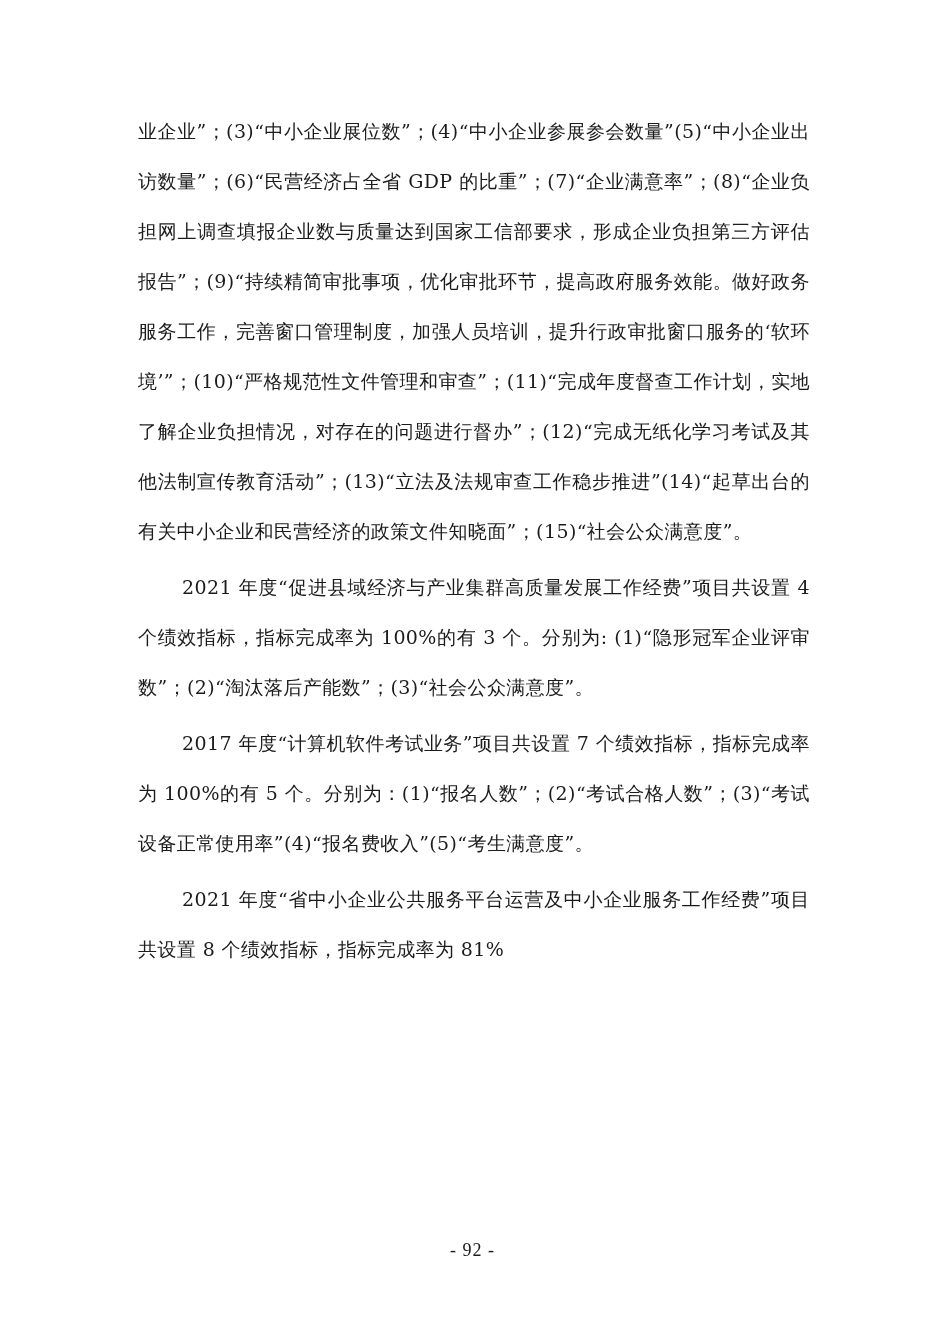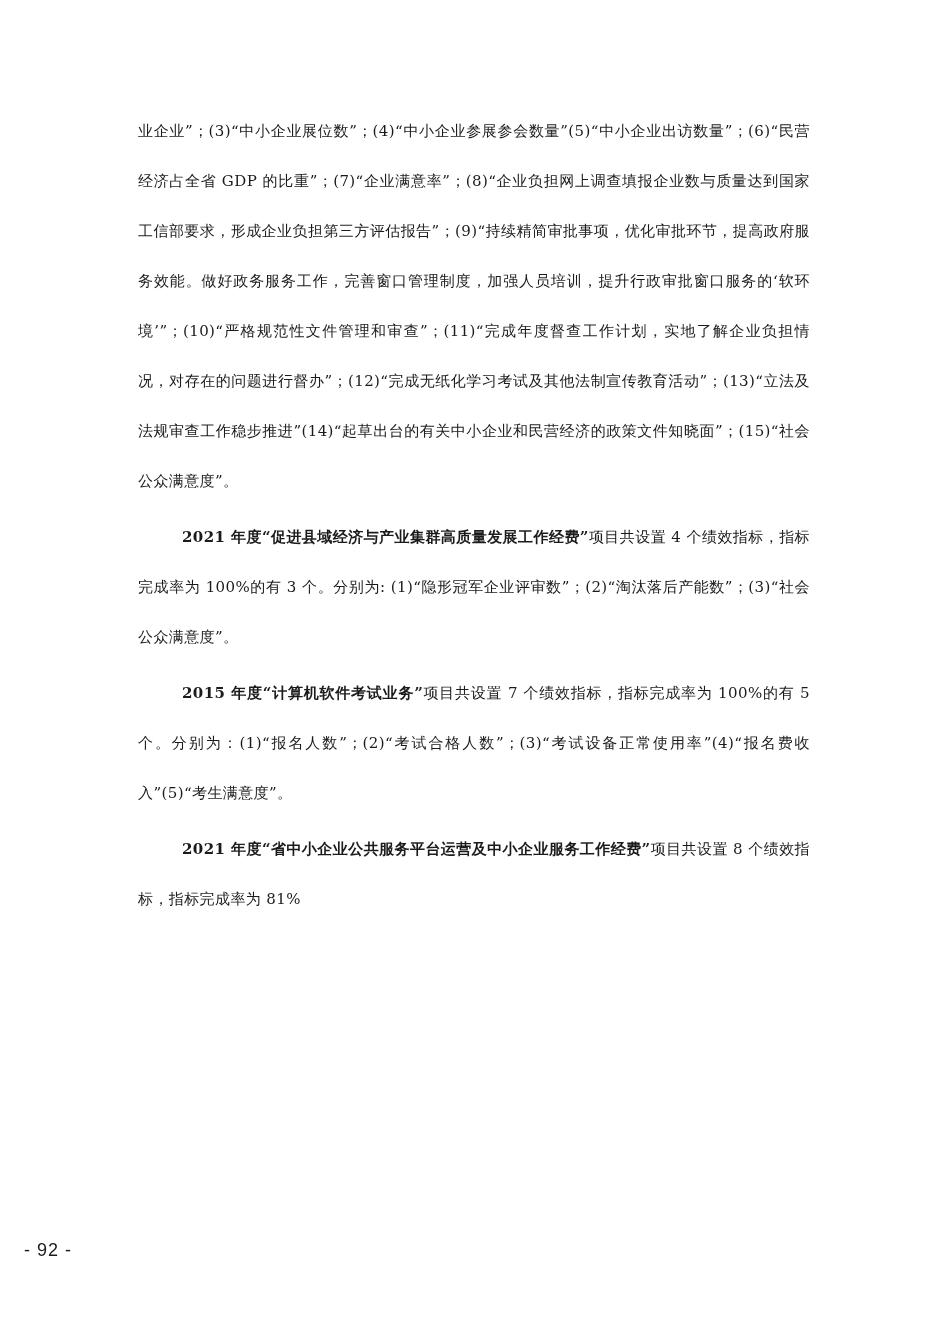--- a/index.html
+++ b/index.html
@@ -18,66 +18,65 @@
     color: #1a1a1a;
   }
   .content {
     position: absolute;
     left: 138px;
     top: 106px;
     width: 672px;
   }
   .para {
     margin: 0 0 6px 0;
-    font-size: 15px;
+    font-size: 19px;
     line-height: 50px;
     text-align: justify;
     text-justify: inter-ideograph;
     letter-spacing: 0.4px;
     color: #1b1b1b;
   }
   .para.first {
     text-indent: 0;
   }
   .para.indent {
     text-indent: 44px;
   }
   .bold {
-    font-weight: bold;
+    font-weight: normal;
     margin-top: 41px;
   }
   .footer {
     position: absolute;
     left: 0;
     right: 0;
     top: 1240px;
-    text-align: left;
+    text-align: center;
     font-size: 18px;
-    font-family: Liberation Sans, sans-serif;
+    font-family: Liberation Serif, serif;
     color: #1b1b1b;
     letter-spacing: 1px;
-    margin-left: 24px;
   }
 </style>
 </head>
 <body>
 
 <div class="page">
   <div class="content">
 
     <p class="para first">
       <span>业企业”；(3)“中小企业展位数”；(4)“中小企业参展参会数量”(5)“中小企业出访数量”；(6)“民营经济占全省 GDP 的比重”；(7)“企业满意率”；(8)“企业负担网上调查填报企业数与质量达到国家工信部要求，形成企业负担第三方评估报告”；(9)“持续精简审批事项，优化审批环节，提高政府服务效能。做好政务服务工作，完善窗口管理制度，加强人员培训，提升行政审批窗口服务的‘软环境’”；(10)“严格规范性文件管理和审查”；(11)“完成年度督查工作计划，实地了解企业负担情况，对存在的问题进行督办”；(12)“完成无纸化学习考试及其他法制宣传教育活动”；(13)“立法及法规审查工作稳步推进”(14)“起草出台的有关中小企业和民营经济的政策文件知晓面”；(15)“社会公众满意度”。</span>
     </p>
 
     <p class="para indent">
       <span class="bold">2021 年度“促进县域经济与产业集群高质量发展工作经费”</span><span>项目共设置 4 个绩效指标，指标完成率为 100%的有 3 个。分别为: (1)“隐形冠军企业评审数”；(2)“淘汰落后产能数”；(3)“社会公众满意度”。</span>
     </p>
 
     <p class="para indent">
-      <span class="bold">2015 年度“计算机软件考试业务”</span><span>项目共设置 7 个绩效指标，指标完成率为 100%的有 5 个。分别为：(1)“报名人数”；(2)“考试合格人数”；(3)“考试设备正常使用率”(4)“报名费收入”(5)“考生满意度”。</span>
+      <span class="bold">2017 年度“计算机软件考试业务”</span><span>项目共设置 7 个绩效指标，指标完成率为 100%的有 5 个。分别为：(1)“报名人数”；(2)“考试合格人数”；(3)“考试设备正常使用率”(4)“报名费收入”(5)“考生满意度”。</span>
     </p>
 
     <p class="para indent">
       <span class="bold">2021 年度“省中小企业公共服务平台运营及中小企业服务工作经费”</span><span>项目共设置 8 个绩效指标，指标完成率为 81%</span>
     </p>
 
   </div>
 
   <div class="footer">- 92 -</div>
 </div>

